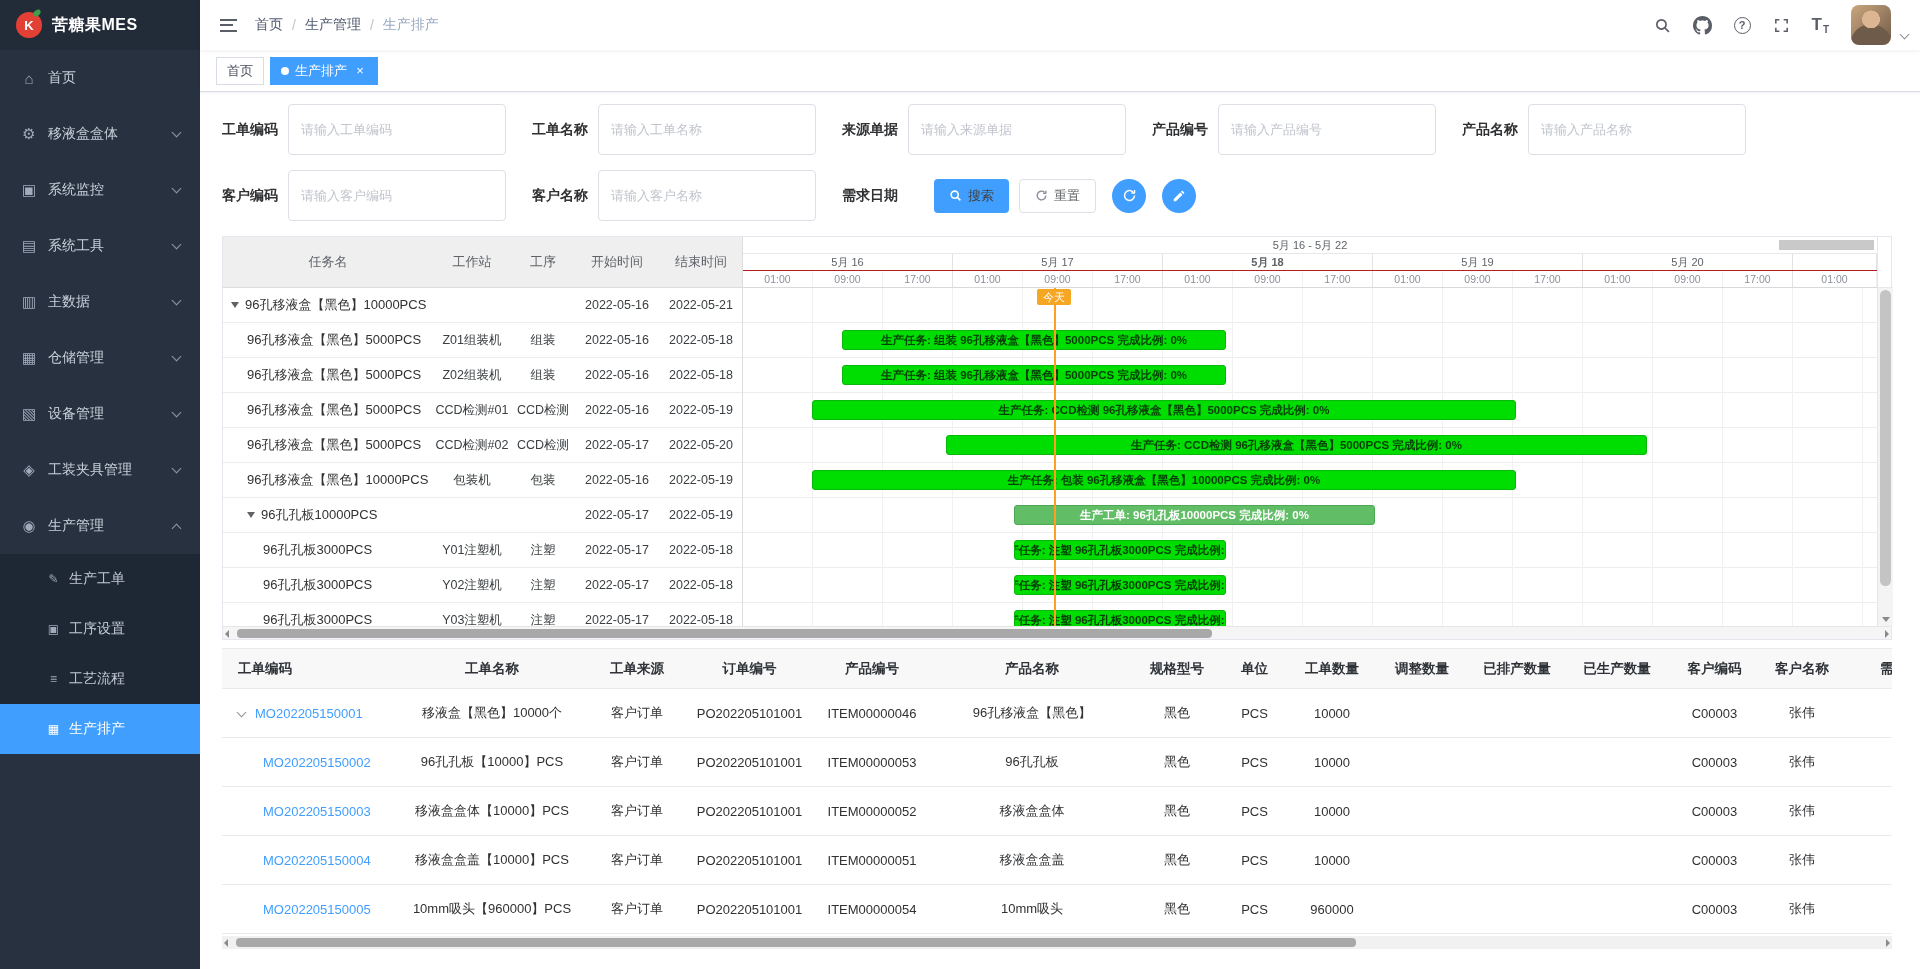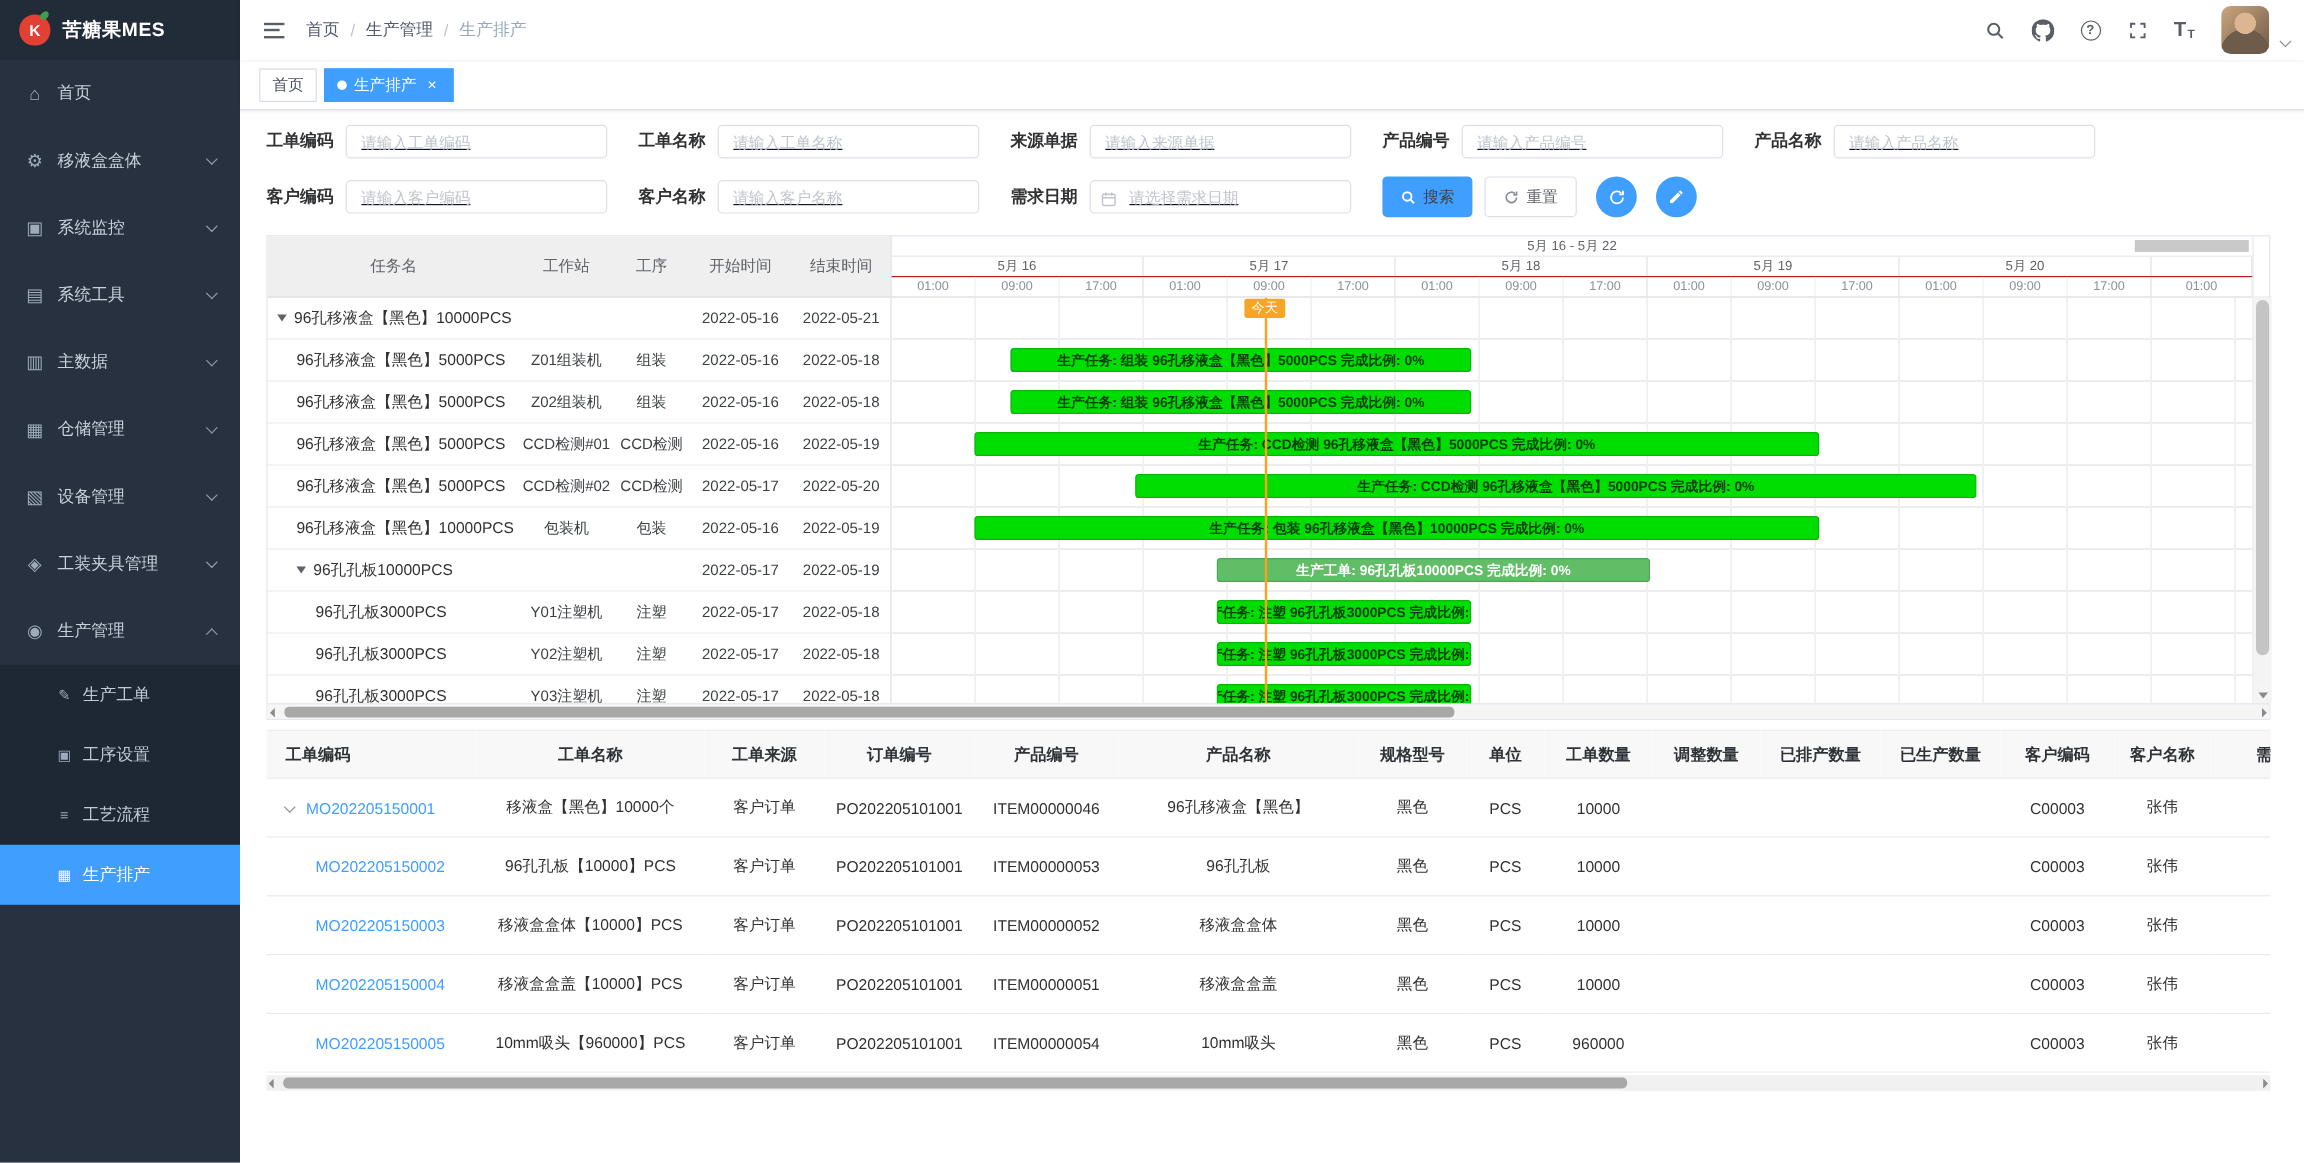--- a/index.html
+++ b/index.html
@@ -60,21 +60,21 @@
   .close { width:14px; height:14px; border-radius:50%; display:flex; align-items:center; justify-content:center; font-size:13px; line-height:1; }
   .close::before { content:"×"; }
 
   .content { padding:12px 28px 0 22px; }
 
   
   .f-row { display:flex; align-items:center; margin-bottom:15px; }
   .f-item { display:flex; align-items:center; margin-right:26px; }
   .f-label { font-weight:700; font-size:14px; color:#303133; margin-right:10px; white-space:nowrap; }
   .inp-wrap { position:relative; display:inline-flex; }
-  .inp { width:218px; height:28px; border:1px solid #dcdfe6; border-radius:4px; padding:0 12px; font-size:13px; color:#0f172a; outline:none;text-decoration:underline; }
+  .inp { width:218px; height:51px; border:1px solid #dcdfe6; border-radius:4px; padding:0 12px; font-size:13px; color:#be185d; outline:none; }
   .inp::placeholder { color:#c0c4cc; }
   .inp.with-icon { padding-left:32px; }
   .cal-icon { position:absolute; left:9px; top:9px; color:#c0c4cc; }
   .btn { height:34px; border-radius:4px; font-size:13px; display:inline-flex; align-items:center; gap:6px; cursor:pointer; border:none; padding:0 15px; }
   .btn-primary { background:var(--accent,#409EFF); color:#404040; }
   .btn-plain { background:#fff; color:#606266; border:1px solid #dcdfe6; margin-left:10px; }
   .btn-circle { width:34px; height:34px; border-radius:50%; background:var(--accent,#409EFF); color:#fff; border:none;
     display:inline-flex; align-items:center; justify-content:center; margin-left:16px; cursor:pointer; }
 
   
@@ -309,29 +309,20 @@
               </span>
             </span>
             <span class="f-item">
               <label class="f-label">客户名称</label>
               <span class="inp-wrap">
                 <input class="inp" placeholder="请输入客户名称" style="">
               </span>
             </span>
             <span class="f-item">
               <label class="f-label">需求日期</label>
-              <span class="inp-wrap">
-                <span class="cal-icon"><svg width="14" height="14" viewBox="0 0 24 24" fill="none" stroke="#c0c4cc" stroke-width="2">
-                    <rect x="3" y="5" width="18" height="16" rx="2"></rect>
-                    <line x1="3" y1="10" x2="21" y2="10"></line>
-                    <line x1="8" y1="2.5" x2="8" y2="7"></line>
-                    <line x1="16" y1="2.5" x2="16" y2="7"></line>
-                  </svg></span>
-                <input class="inp with-icon" placeholder="请选择需求日期" style="">
-              </span>
             </span>
           </span>
         <button class="btn btn-primary">
           <svg width="13" height="13" viewBox="0 0 24 24" fill="none" stroke="#fff" stroke-width="3">
               <circle cx="10.5" cy="10.5" r="6.5"></circle>
               <line x1="15.5" y1="15.5" x2="21" y2="21"></line>
             </svg>
           <span>搜索</span>
         </button>
         <button class="btn btn-plain">
@@ -460,21 +451,21 @@
               </div>
           </div>
           <div class="timeline">
             <div class="tl-rowA">
               <span>5月 16 - 5月 22</span>
               <span class="tl-thumb"></span>
             </div>
             <div class="tl-rowB" id="tl-days">
                 <span class="tl-day" style="width: 210px;">5月 16</span>
                 <span class="tl-day" style="width: 210px;">5月 17</span>
-                <span class="tl-day" style="width: 210px;">5月 18</span>
+                <span class="tl-day" style="width: 210px; font-weight: bold;">5月 18</span>
                 <span class="tl-day" style="width: 210px;">5月 19</span>
                 <span class="tl-day" style="width: 210px; text-align: center;">5月 20</span>
                 <span class="tl-day" style="width: 84px;"></span>
               </div>
             <div class="tl-rowC" id="tl-hours">
                 <span class="tl-hour" style="width: 70px;">01:00</span>
                 <span class="tl-hour" style="width: 70px;">09:00</span>
                 <span class="tl-hour dayend" style="width: 70px;">17:00</span>
                 <span class="tl-hour" style="width: 70px;">01:00</span>
                 <span class="tl-hour" style="width: 70px;">09:00</span>

